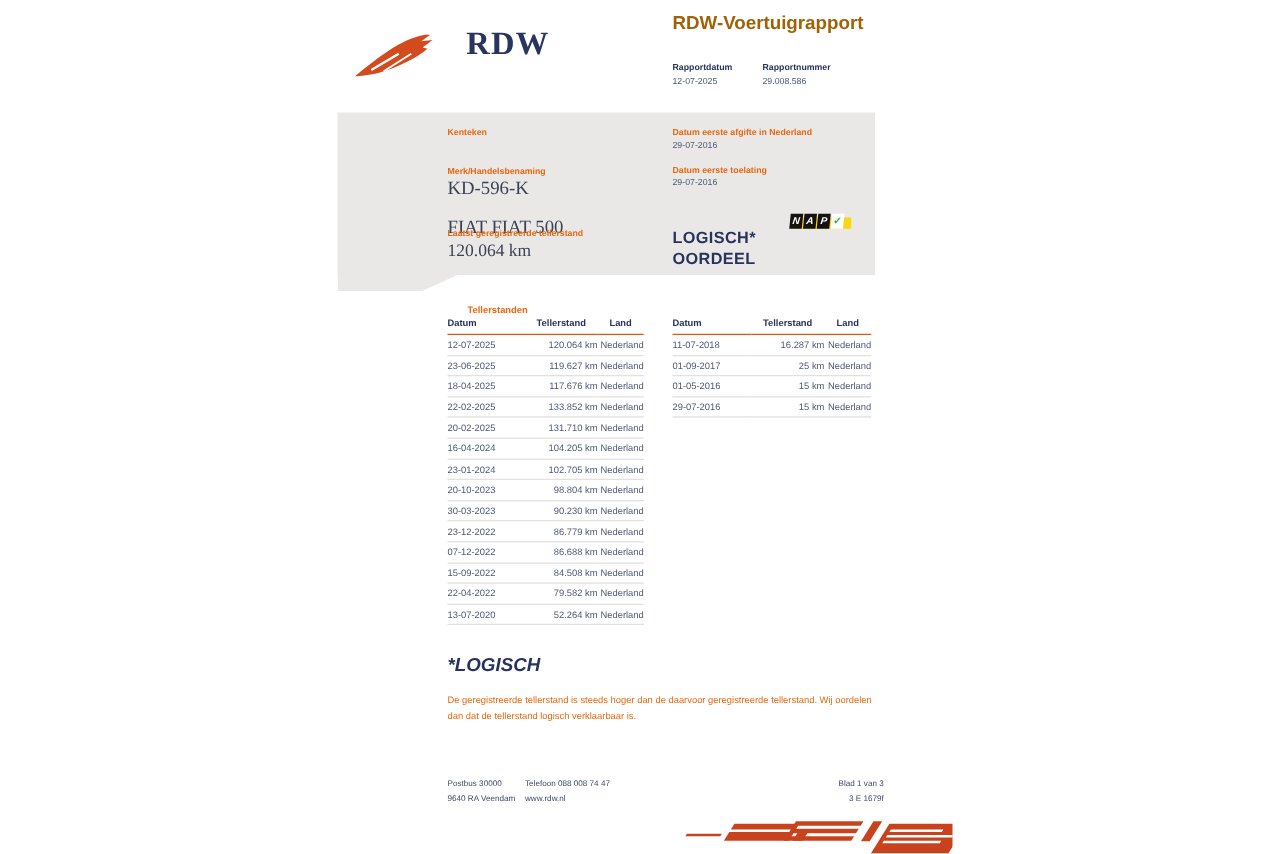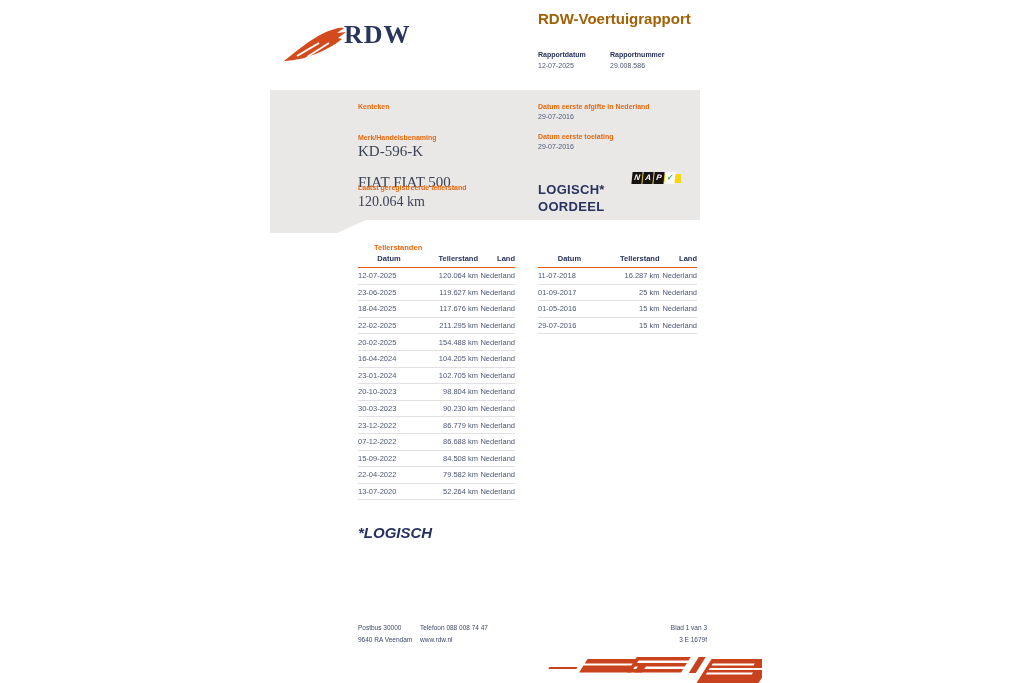--- a/index.html
+++ b/index.html
@@ -4,21 +4,21 @@
 <style>
   html,body { margin:0; padding:0; background:#fff; }
   .canvas {
     position:relative; width:1024px; height:683px; margin:0 auto;
     background:#ffffff; overflow:hidden;
     font-family:"Liberation Sans", sans-serif; color:#27335e;
   }
   .abs { position:absolute; }
 
   
-  .logo-text { left:344px; top:20px; font-family:"Liberation Serif", serif;
+  .logo-text { left:373px; top:20px; font-family:"Liberation Serif", serif;
     font-size:26px; font-weight:600; color:#2a355f; letter-spacing:1px; }
   .doc-title { left:538px; top:10px; font-size:15px; font-weight:bold; color:#a16207; }
   .hdr-label { font-size:7px; font-weight:bold; color:#27335e; }
   .hdr-value { font-size:7px; color:#4d5878; }
 
   
   .graybox { left:270px; top:90px; width:430px; height:130px; background:#eae8e6; }
   .graybox-tail { left:270px; top:220px; width:96px; height:13px; background:#eae8e6;
     clip-path:polygon(0 0, 100% 0, 70% 100%, 0 100%); }
   .fld-label { font-size:7px; font-weight:bold; color:#e8680f; }
@@ -32,23 +32,23 @@
   .nap-highlight { position:absolute; left:5px; top:8px; width:44px; height:9px; background:#f6d712; }
   .nap-tile { position:relative; display:inline-block; width:10px; height:12px; margin-right:1px;
     background:#15120f; color:#fff; font-size:8px; font-weight:bold; font-style:italic;
     text-align:center; line-height:12px; transform:skewX(-6deg); }
   .nap-check { background:#fff; color:#2ea836; font-style:normal; }
 
   
   .tbl-title { left:358px; top:243px; font-size:7.5px; font-weight:bold; color:#e8680f;margin-left:16px; }
   table.tbl { position:absolute; top:254px; border-collapse:collapse; table-layout:fixed;
     font-size:7.5px; color:#4d5878; }
-  .tbl th { font-size:7.5px; font-weight:bold; color:#27335e; text-align:right;
+  .tbl th { font-size:7.5px; font-weight:bold; color:#27335e; 
     border-bottom:1.5px solid #e05a14; padding:0 0 4px 0; }
-  .tbl th.c0 { text-align:center; }
+  .tbl th.c0 { text-align:left; }
   .tbl td { border-bottom:1px solid #e2e0e0; padding:3.3px 0; text-align:right; }
   .tbl td.c0 { text-align:left; }
   .tbl .c0 { width:62px; } .tbl .c1 { width:58px; } .tbl .c2 { width:37px; }
 
   
   .note-title { left:358px; top:524px; font-size:15px; font-weight:bold; color:#27335e;font-style:italic; }
   .note-text { left:358px; top:553px; width:352px; font-size:7.5px; line-height:13px; color:#e8680f; }
 
   
   .footer-row { left:358px; width:349px; display:flex; font-size:6.5px; color:#3f4a68; }
@@ -120,26 +120,26 @@
           <td class="c1">119.627 km</td>
           <td class="c2">Nederland</td>
         </tr>
         <tr>
           <td class="c0">18-04-2025</td>
           <td class="c1">117.676 km</td>
           <td class="c2">Nederland</td>
         </tr>
         <tr>
           <td class="c0">22-02-2025</td>
-          <td class="c1">211.295 km</td>
+          <td class="c1">133.852 km</td>
           <td class="c2">Nederland</td>
         </tr>
         <tr>
           <td class="c0">20-02-2025</td>
-          <td class="c1">154.488 km</td>
+          <td class="c1">131.710 km</td>
           <td class="c2">Nederland</td>
         </tr>
         <tr>
           <td class="c0">16-04-2024</td>
           <td class="c1">104.205 km</td>
           <td class="c2">Nederland</td>
         </tr>
         <tr>
           <td class="c0">23-01-2024</td>
           <td class="c1">102.705 km</td>
@@ -209,20 +209,21 @@
         </tr>
         <tr>
           <td class="c0">29-07-2016</td>
           <td class="c1">15 km</td>
           <td class="c2">Nederland</td>
         </tr>
       </tbody>
   </table>
 
   <div class="abs note-title">*LOGISCH</div>
+  <div class="abs note-text">De geregistreerde tellerstand is steeds hoger dan de daarvoor geregistreerde tellerstand. Wij oordelen dan dat de tellerstand logisch verklaarbaar is.</div>
 
   <div class="abs footer-row" style="top:624px;">
     <span class="f-col1">Postbus 30000</span>
     <span class="f-col2">Telefoon 088 008 74 47</span>
     <span class="f-col3">Blad 1 van 3</span>
   </div>
   <div class="abs footer-row" style="top:636px;">
     <span class="f-col1">9640 RA Veendam</span>
     <span class="f-col2">www.rdw.nl</span>
     <span class="f-col3">3 E 1679f</span>

